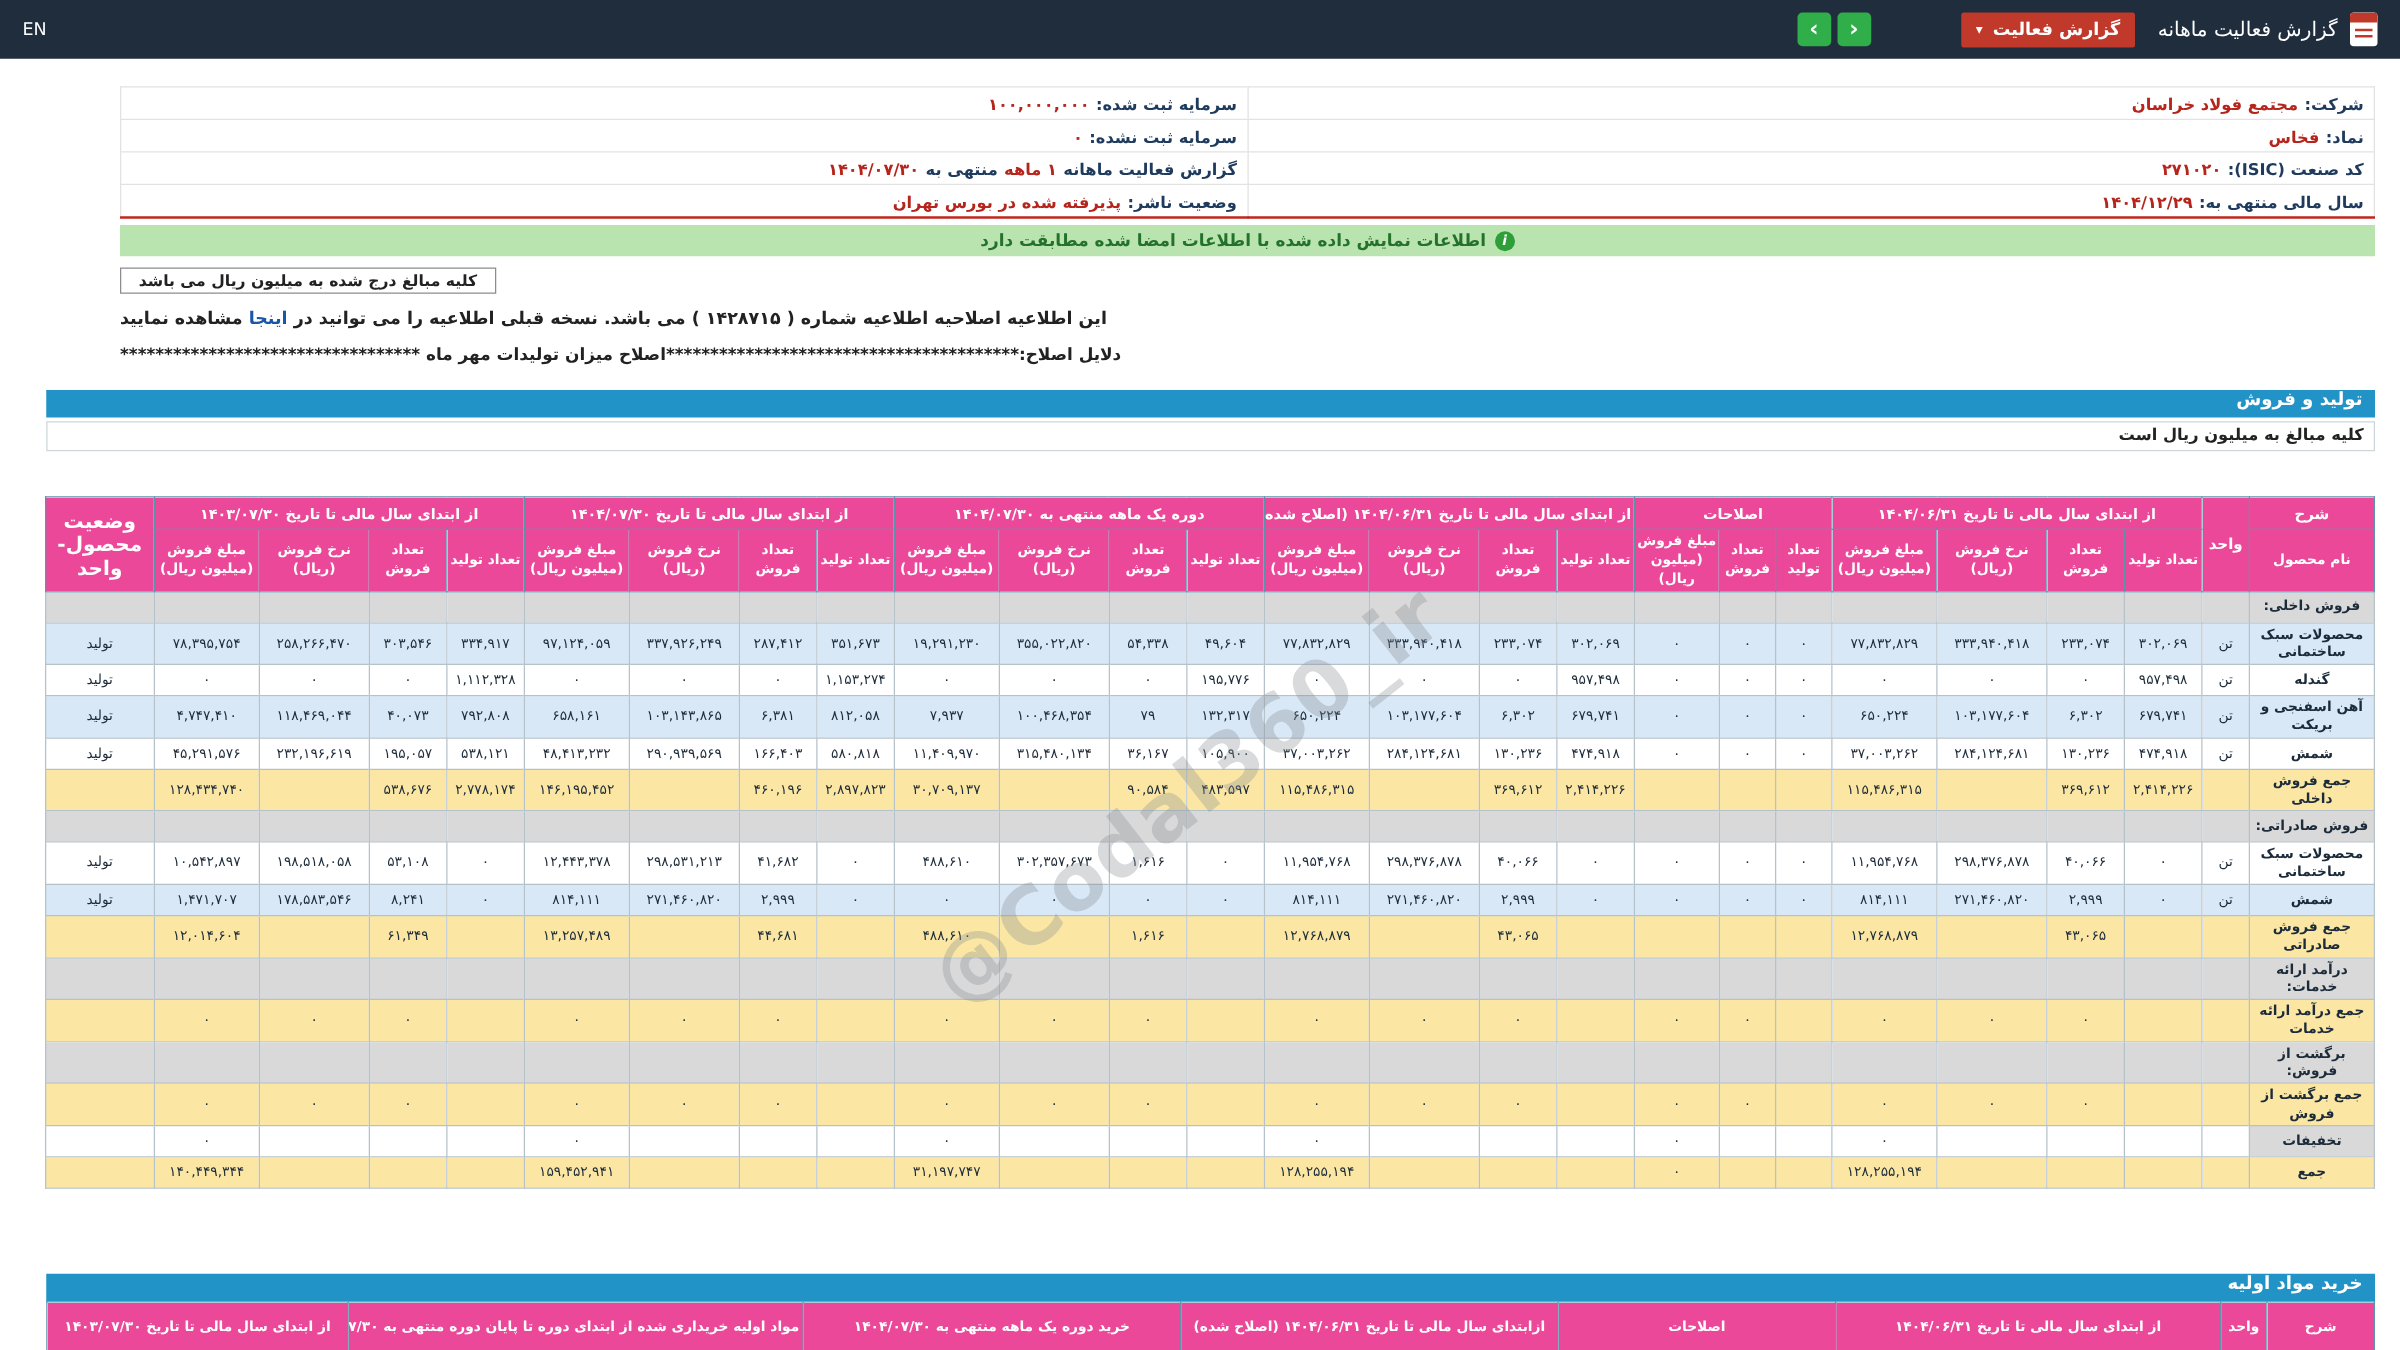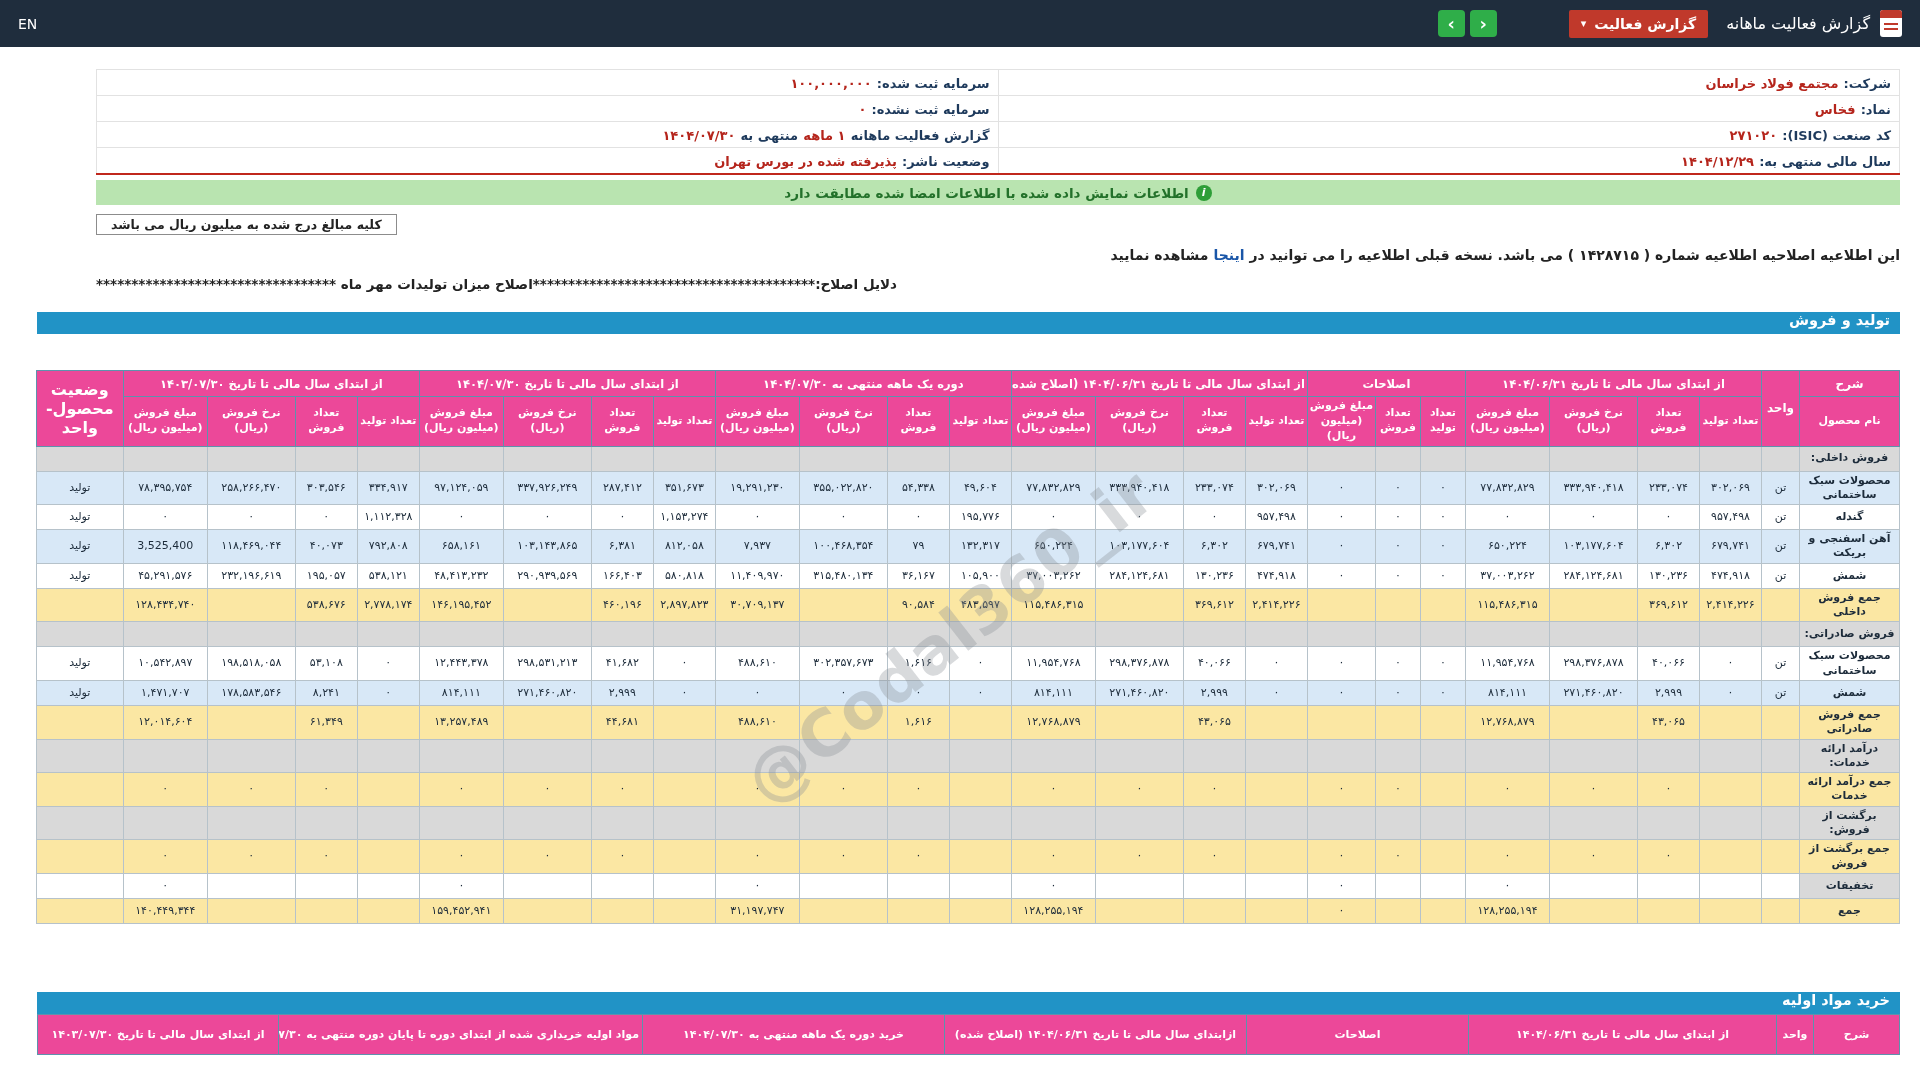--- a/index.html
+++ b/index.html
@@ -22,21 +22,21 @@
 
   
   .info-wrap{margin:22px 20px 0 96px;}
   .info-table{width:100%;border-collapse:collapse;border:1px solid #d6d6d6;border-bottom:2px solid #c0271c;}
   .info-table td{width:50%;border:1px solid #e2e2e2;padding:3px 8px;height:24px;vertical-align:middle;}
   .lbl{color:#1e3a5c;font-weight:bold;font-size:13px;}
   .val{color:#b5251c;font-weight:bold;font-size:13px;}
   .green-bar{margin-top:5px;background:#b9e4b0;color:#23712a;font-weight:bold;font-size:13.5px;height:25px;display:flex;align-items:center;justify-content:center;gap:7px;}
   .info-circle-icon{display:inline-block;width:16px;height:16px;border-radius:50%;background:#2e9e38;color:#fff;font-size:11px;line-height:16px;text-align:center;font-style:italic;font-weight:bold;}
   .amounts-box{width:fit-content;margin:9px auto 0 0;border:1px solid #8c8c8c;padding:2px 14px;font-size:12.5px;font-weight:bold;color:#222;background:#fff;}
-  .notice-line{margin-top:12px;text-align:right;font-size:14px;font-weight:bold;color:#222;}
+  .notice-line{margin-top:12px;text-align:left;font-size:14px;font-weight:bold;color:#222;}
   .notice-line a{color:#1a56a8;text-decoration:none;}
   .reasons-line{margin-top:13px;text-align:left;font-size:13.5px;font-weight:bold;color:#222;}
 
   
   .main-wrap{margin:20px 20px 0 37px;position:relative;}
   .section-bar{background:#2193c6;color:#fff;font-weight:bold;font-size:14.5px;height:22px;display:flex;align-items:flex-start;padding:0 10px;}
   .subnote{border:1px solid #cfd6da;font-weight:bold;font-size:13px;color:#222;padding:3px 8px;margin-top:3px;min-height:24px;}
   .data-table{border-collapse:collapse;table-layout:fixed;width:100%;}
   #prod-table{margin-top:36px;}
   #mat-table{margin-top:0;}
@@ -145,20 +145,21 @@
       <span>مشاهده نمایید</span>
     </p>
 
     <p class="reasons-line">دلایل اصلاح:****************************************اصلاح میزان تولیدات مهر ماه **********************************</p>
   </div>
 
   <div class="main-wrap">
     <div class="section-bar">
       <span>تولید و فروش</span>
     </div>
+    <div class="subnote">کلیه مبالغ به میلیون ریال است</div>
 
     <table id="prod-table" class="data-table">
       <colgroup>
         <col style="width:100px">
           <col style="width:38px">
         <col style="width:62px">
           <col style="width:62px">
           <col style="width:88px">
           <col style="width:84px">
         <col style="width:45px">
@@ -324,21 +325,21 @@
             <td class="c cnum">۷۹</td>
             <td class="c cnum">۱۰۰,۴۶۸,۳۵۴</td>
             <td class="c cnum">۷,۹۳۷</td>
             <td class="c cnum">۸۱۲,۰۵۸</td>
             <td class="c cnum">۶,۳۸۱</td>
             <td class="c cnum">۱۰۳,۱۴۳,۸۶۵</td>
             <td class="c cnum">۶۵۸,۱۶۱</td>
             <td class="c cnum">۷۹۲,۸۰۸</td>
             <td class="c cnum">۴۰,۰۷۳</td>
             <td class="c cnum">۱۱۸,۴۶۹,۰۴۴</td>
-            <td class="c cnum">3,525,400</td>
+            <td class="c cnum">۴,۷۴۷,۴۱۰</td>
             <td class="c cstatus">تولید</td>
           </tr>
           <tr class="row-white">
             <td class="c cname">شمش</td>
             <td class="c cunit">تن</td>
             <td class="c cnum">۴۷۴,۹۱۸</td>
             <td class="c cnum">۱۳۰,۲۳۶</td>
             <td class="c cnum">۲۸۴,۱۲۴,۶۸۱</td>
             <td class="c cnum">۳۷,۰۰۳,۲۶۲</td>
             <td class="c cnum">۰</td>

